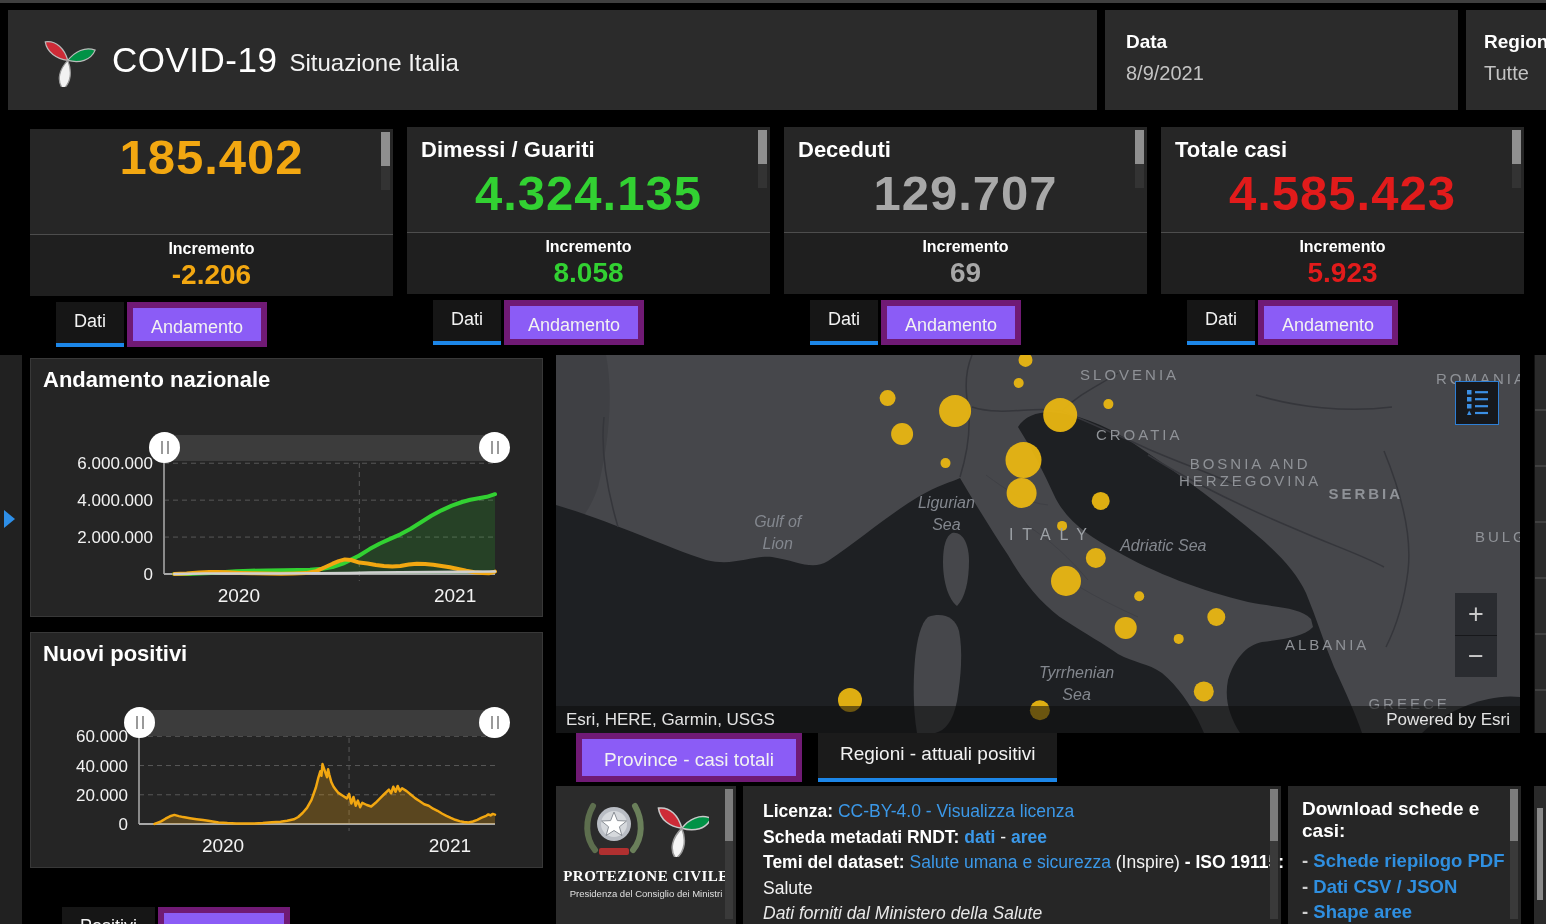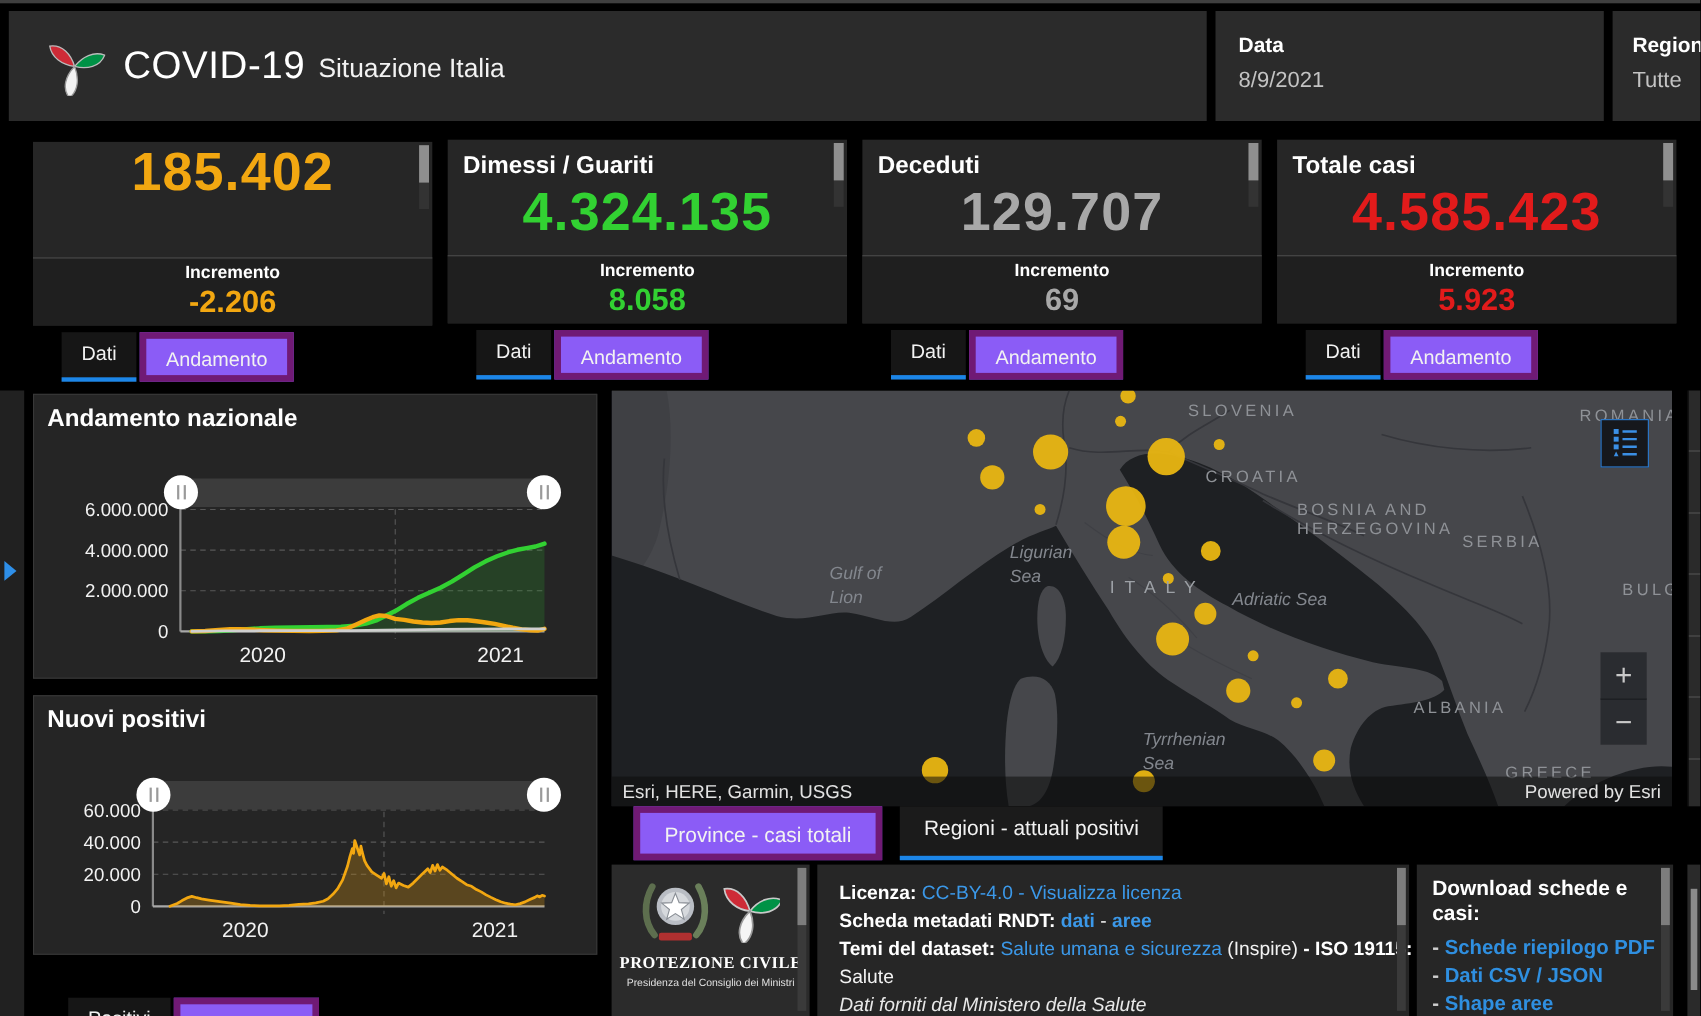--- a/index.html
+++ b/index.html
@@ -49,21 +49,21 @@
   .sl2{top:77px;left:108px;width:356px;}
   .handle{position:absolute;top:-3px;width:31px;height:31px;border-radius:50%;background:#fff;display:flex;align-items:center;justify-content:center;cursor:pointer;}
   .handle.left{left:-15px;} .handle.right{right:-15px;}
   .handle i{display:block;width:8px;height:13px;border-left:2px solid #9a9a9a;border-right:2px solid #9a9a9a;}
   .chart-tabs{position:absolute;left:62px;top:871px;display:flex;gap:3px;height:53px;margin-top:36px;}
 
   
   .map{position:absolute;left:556px;top:355px;width:964px;height:378px;background:#1e2023;overflow:hidden;cursor:grab;}
   .map svg.land{position:absolute;left:0;top:0;}
   .map-labels{position:absolute;left:0;top:0;width:100%;height:100%;}
-  .mlabel{position:absolute;transform:translate(-50%,-50%);white-space:pre-line;}
+  .mlabel{position:absolute;transform:translate(-50%,-50%);white-space:pre-line;text-align:center;}
   .mlabel.country{color:#8f9297;font-size:15px;letter-spacing:3px;}
   .mlabel.country-big{color:#9da1a6;font-size:16px;letter-spacing:9px;}
   .mlabel.sea{color:#83878e;font-size:16px;font-style:italic;line-height:22px;}
   .attrib{position:absolute;left:0;right:0;bottom:0;height:27px;background:rgba(12,12,12,.55);display:flex;justify-content:space-between;align-items:center;padding:0 10px;font-size:17px;color:#e2e2e2;}
   .legend-btn{position:absolute;left:899px;top:26px;width:44px;height:44px;background:#16181c;border:1px solid #2d7fd6;display:flex;align-items:center;justify-content:center;cursor:pointer;}
   .zoomers{position:absolute;left:899px;top:238px;width:42px;}
   .zbtn{height:42px;background:#2a2c30;color:#c9c9c9;font-size:27px;display:flex;align-items:center;justify-content:center;cursor:pointer;}
   .zbtn+.zbtn{border-top:1px solid #17181b;}
   .map-tabs{position:absolute;left:576px;top:733px;display:flex;gap:16px;height:49px;}
   .map-tabs .tab{font-size:19px;line-height:41px;padding:0 22px;}
@@ -303,21 +303,21 @@
           <circle cx="294.0" cy="345.1" r="12" fill="#e9b612" fill-opacity="0.95"></circle>
           <circle cx="647.8" cy="336.4" r="10" fill="#e9b612" fill-opacity="0.95"></circle>
           <circle cx="483.9" cy="355.3" r="10" fill="#e9b612" fill-opacity="0.95"></circle>
         </g>
     </svg>
     <div class="map-labels" id="map-labels">
         <span class="mlabel country" style="left: 59.5%; top: 5%;">SLOVENIA</span>
         <span class="mlabel country" style="left: 60.5%; top: 21%;">CROATIA</span>
         <span class="mlabel country" style="left: 72%; top: 31%;">BOSNIA AND
 HERZEGOVINA</span>
-        <span class="mlabel country" style="left: 84%; top: 36.5%;">SERBIA</span>
+        <span class="mlabel country" style="left: 84%; top: 36.5%; font-weight: bold;">SERBIA</span>
         <span class="mlabel country" style="left: 96%; top: 6%;">ROMANIA</span>
         <span class="mlabel country" style="left: 100.5%; top: 48%;">BULGARIA</span>
         <span class="mlabel country" style="left: 80%; top: 76.5%;">ALBANIA</span>
         <span class="mlabel country" style="left: 88.5%; top: 92%;">GREECE</span>
         <span class="mlabel country-big" style="left: 51.5%; top: 47.5%;">ITALY</span>
         <span class="mlabel sea" style="left: 23%; top: 47%;">Gulf of
 Lion</span>
         <span class="mlabel sea" style="left: 40.5%; top: 42%;">Ligurian
 Sea</span>
         <span class="mlabel sea" style="left: 63%; top: 50.5%;">Adriatic Sea</span>

